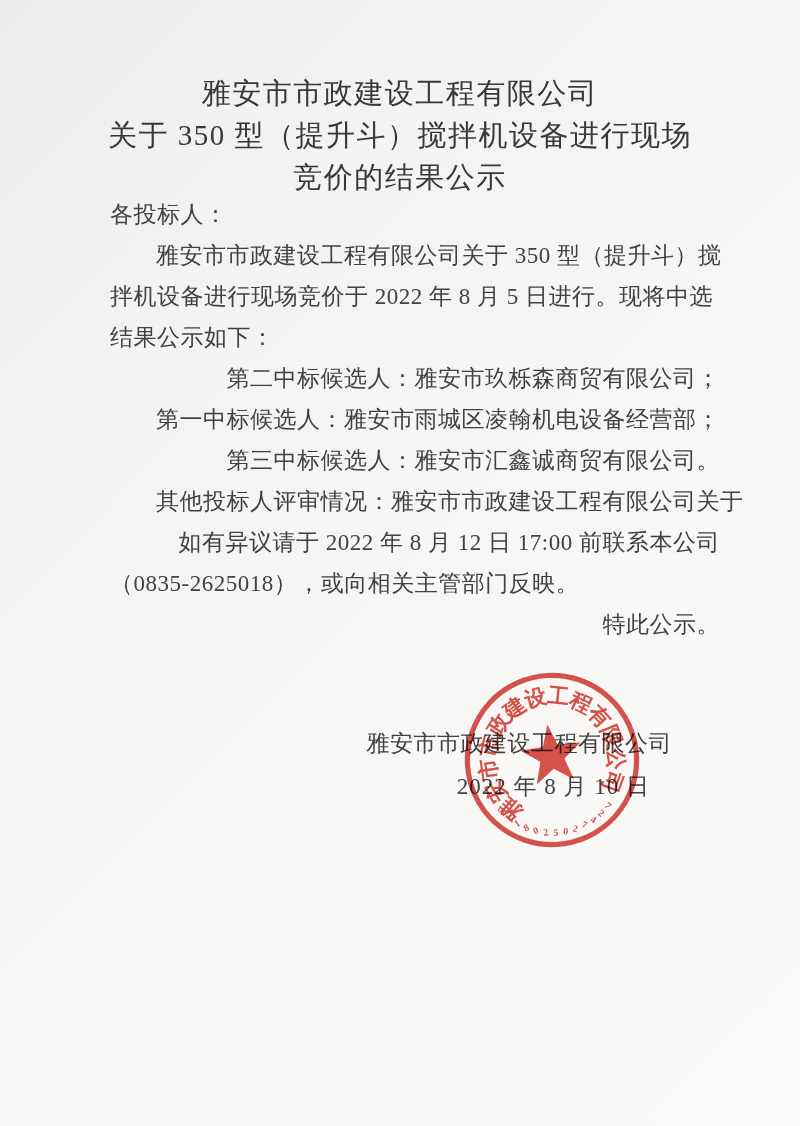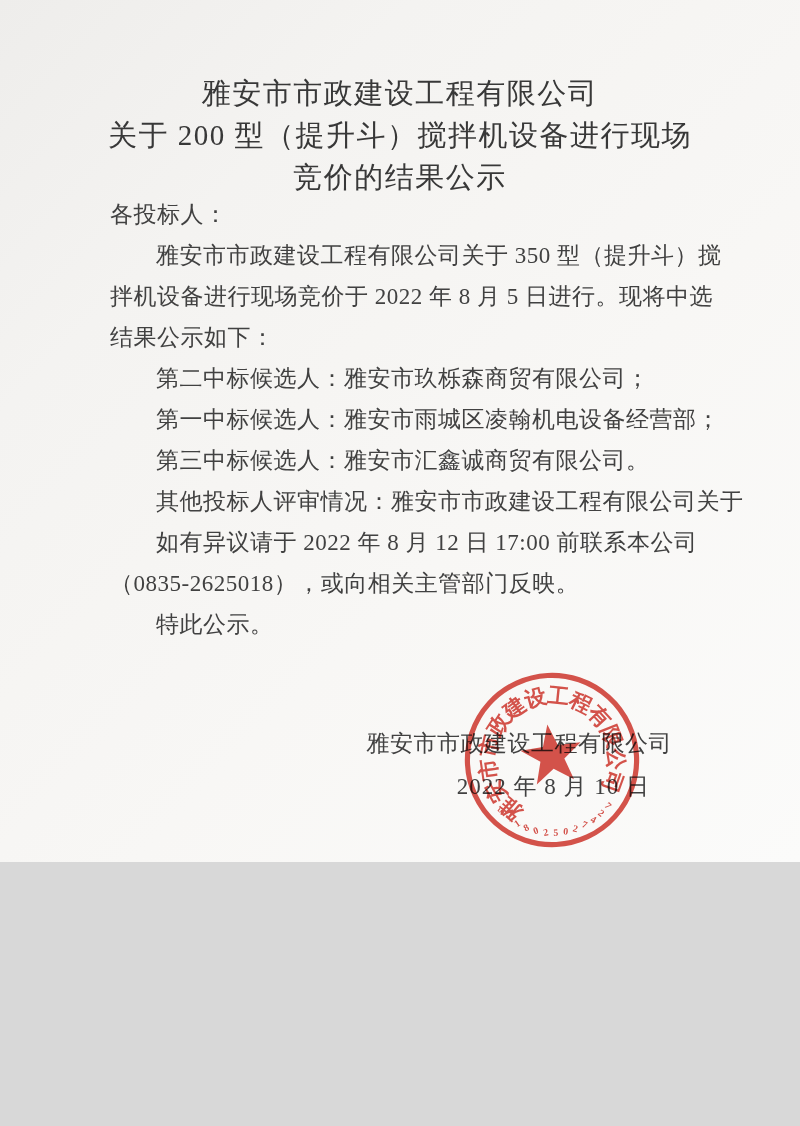--- a/index.html
+++ b/index.html
@@ -1,45 +1,45 @@
 <!DOCTYPE html>
 <html><head>
 <meta charset="utf-8">
 <style>
   html,body { margin:0; padding:0; background:#d8d8d8; }
   .page {
     position:relative;
-    width:800px; height:862px;
+    width:800px; height:1126px;
     margin:0 auto;
     background:linear-gradient(135deg,#eeedeb 0%,#f4f3f1 25%,#f8f7f5 60%,#fbfbfa 100%);
     font-family:"Liberation Serif","DejaVu Serif",serif;
     color:#414141;
     overflow:hidden;
   }
   .title-block { position:absolute; top:72px; left:40px; right:40px; text-align:center; }
   .title-line { font-size:29px; line-height:42px; letter-spacing:1.5px; color:#383838; white-space:nowrap; }
   .body-block { position:absolute; top:194px; left:110px; width:610px; }
   .body-line { font-size:23px; line-height:41px; letter-spacing:0.5px; white-space:nowrap; }
-  .body-line.indent { padding-left:46px; }
+  .body-line.indent { padding-left:46px;text-align:right; }
   .sig-company { position:absolute; top:728px; right:128px; font-size:23px; letter-spacing:0.5px; white-space:nowrap; }
   .sig-date { position:absolute; top:771px; right:150px; font-size:23px; letter-spacing:1px; white-space:nowrap;font-family:Liberation Serif, serif; }
   .seal {
     position:absolute; left:458px; top:666px; width:188px; height:188px;
     mix-blend-mode:multiply; opacity:0.92; pointer-events:none;
   }
   .seal text { font-family:"Liberation Serif","DejaVu Serif",serif; }
 </style>
 </head>
 <body>
 
 <div class="page">
 
   <div class="title-block">
     <div class="title-line">雅安市市政建设工程有限公司</div>
-    <div class="title-line">关于 200 型（提升斗）搅拌机设备进行现场</div>
+    <div class="title-line">关于 350 型（提升斗）搅拌机设备进行现场</div>
     <div class="title-line">竞价的结果公示</div>
   </div>
 
   <div class="body-block">
       <div class="body-line">各投标人：</div>
       <div class="body-line indent">雅安市市政建设工程有限公司关于 350 型（提升斗）搅</div>
       <div class="body-line">拌机设备进行现场竞价于 2022 年 8 月 5 日进行。现将中选</div>
       <div class="body-line">结果公示如下：</div>
       <div class="body-line indent">第二中标候选人：雅安市玖栎森商贸有限公司；</div>
       <div class="body-line indent">第一中标候选人：雅安市雨城区凌翰机电设备经营部；</div>

